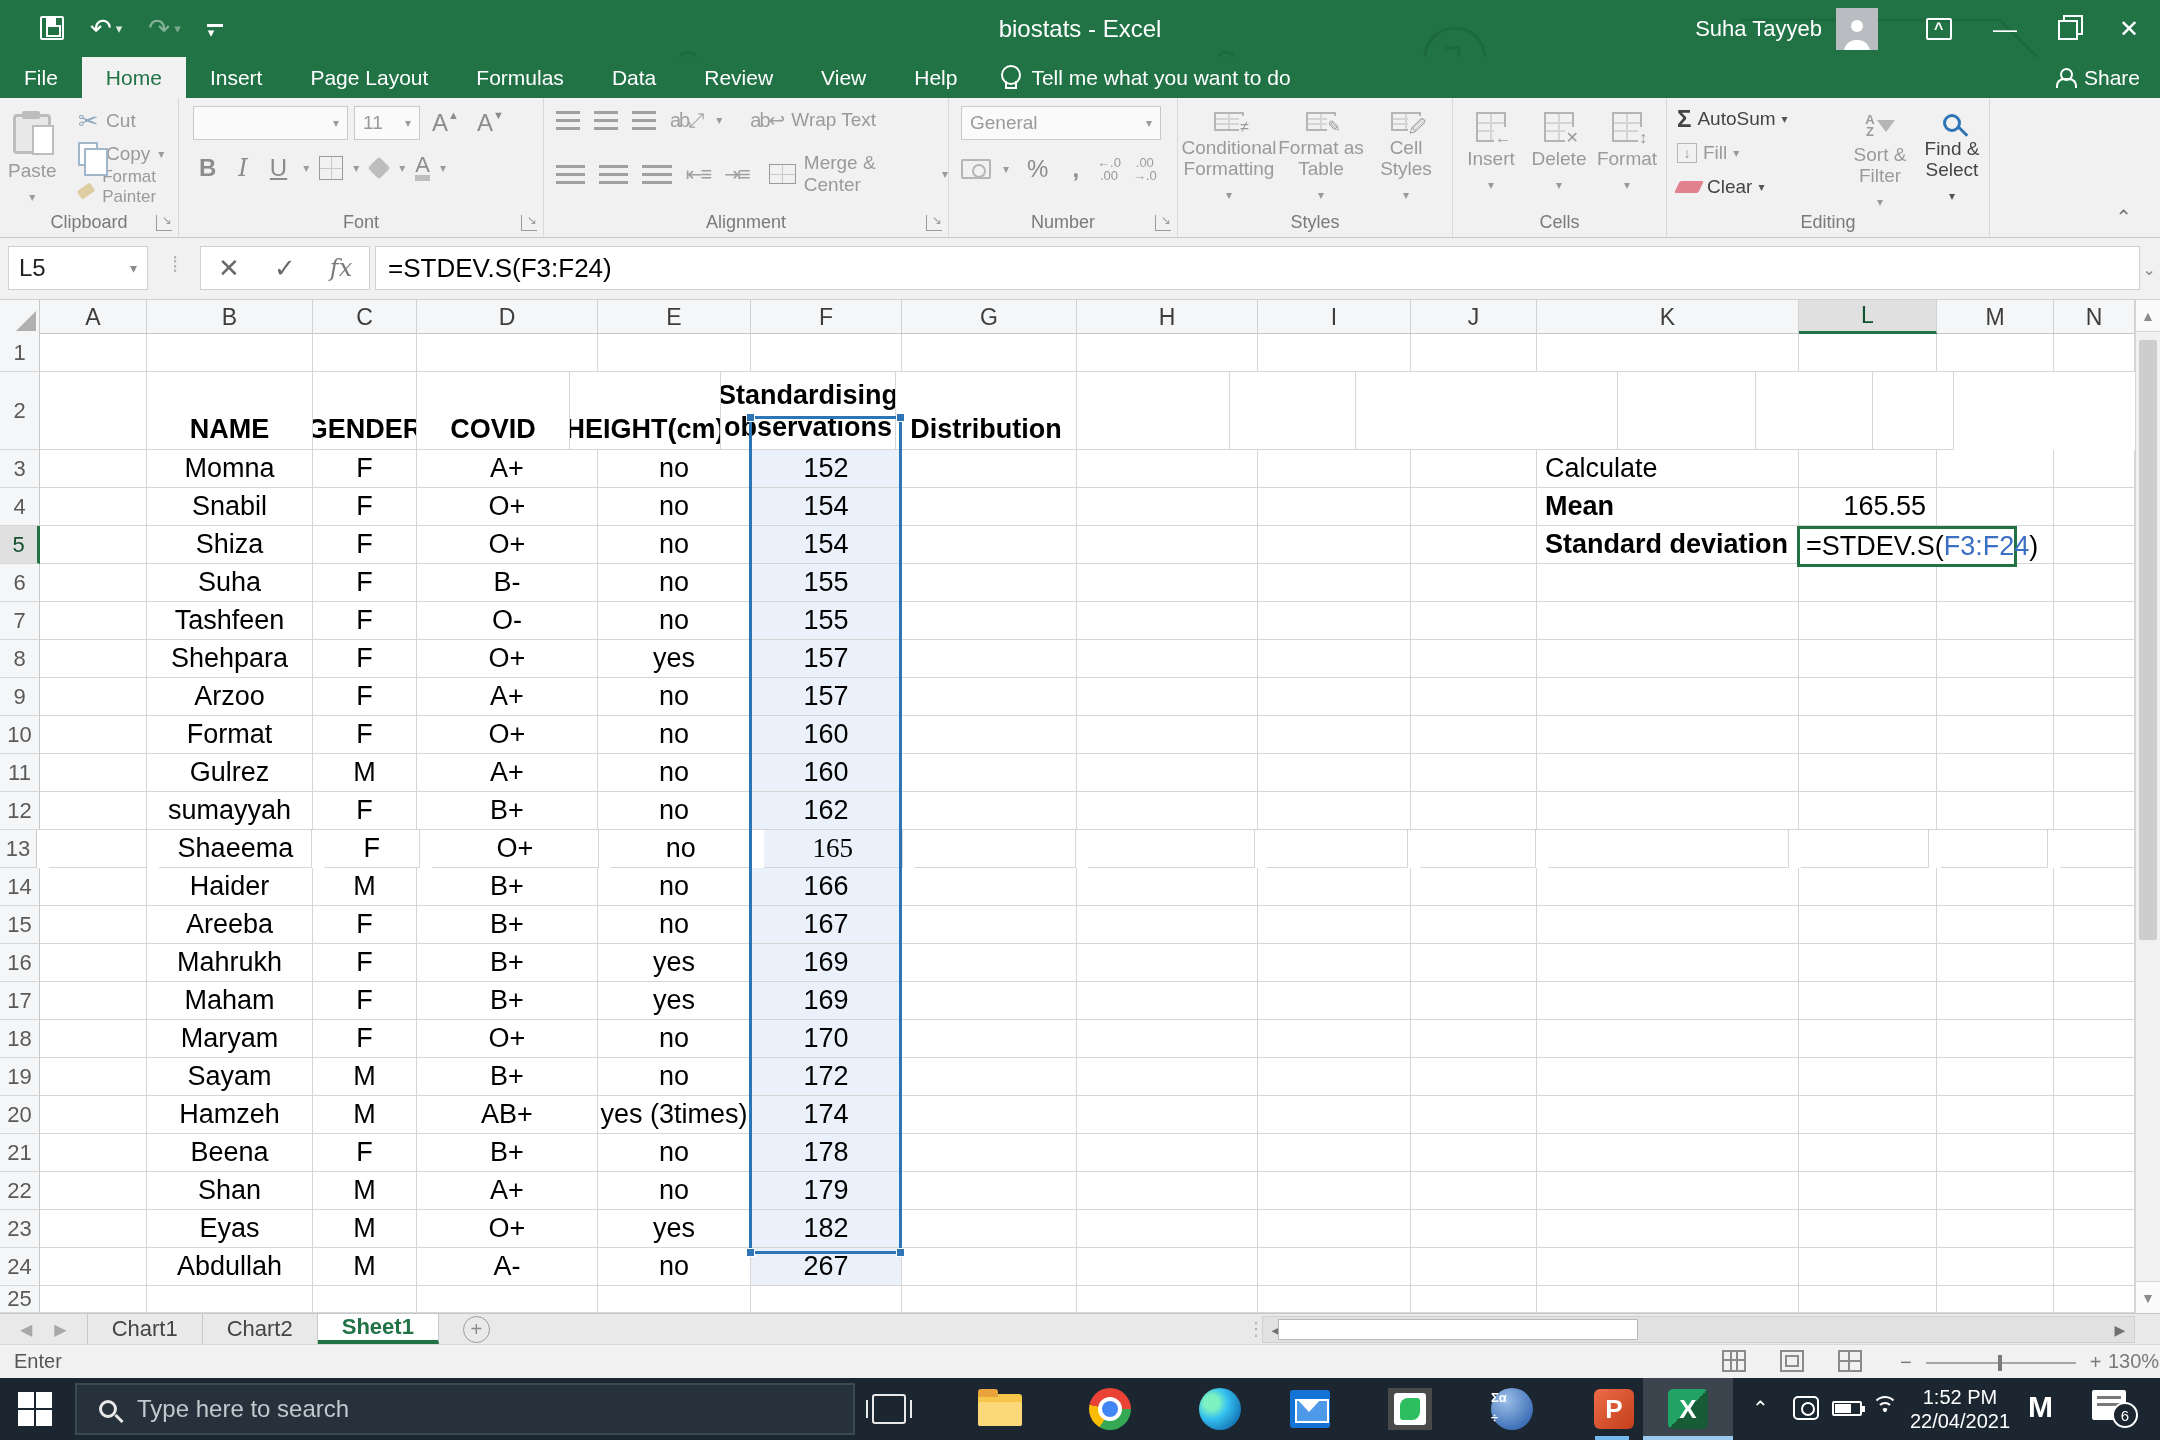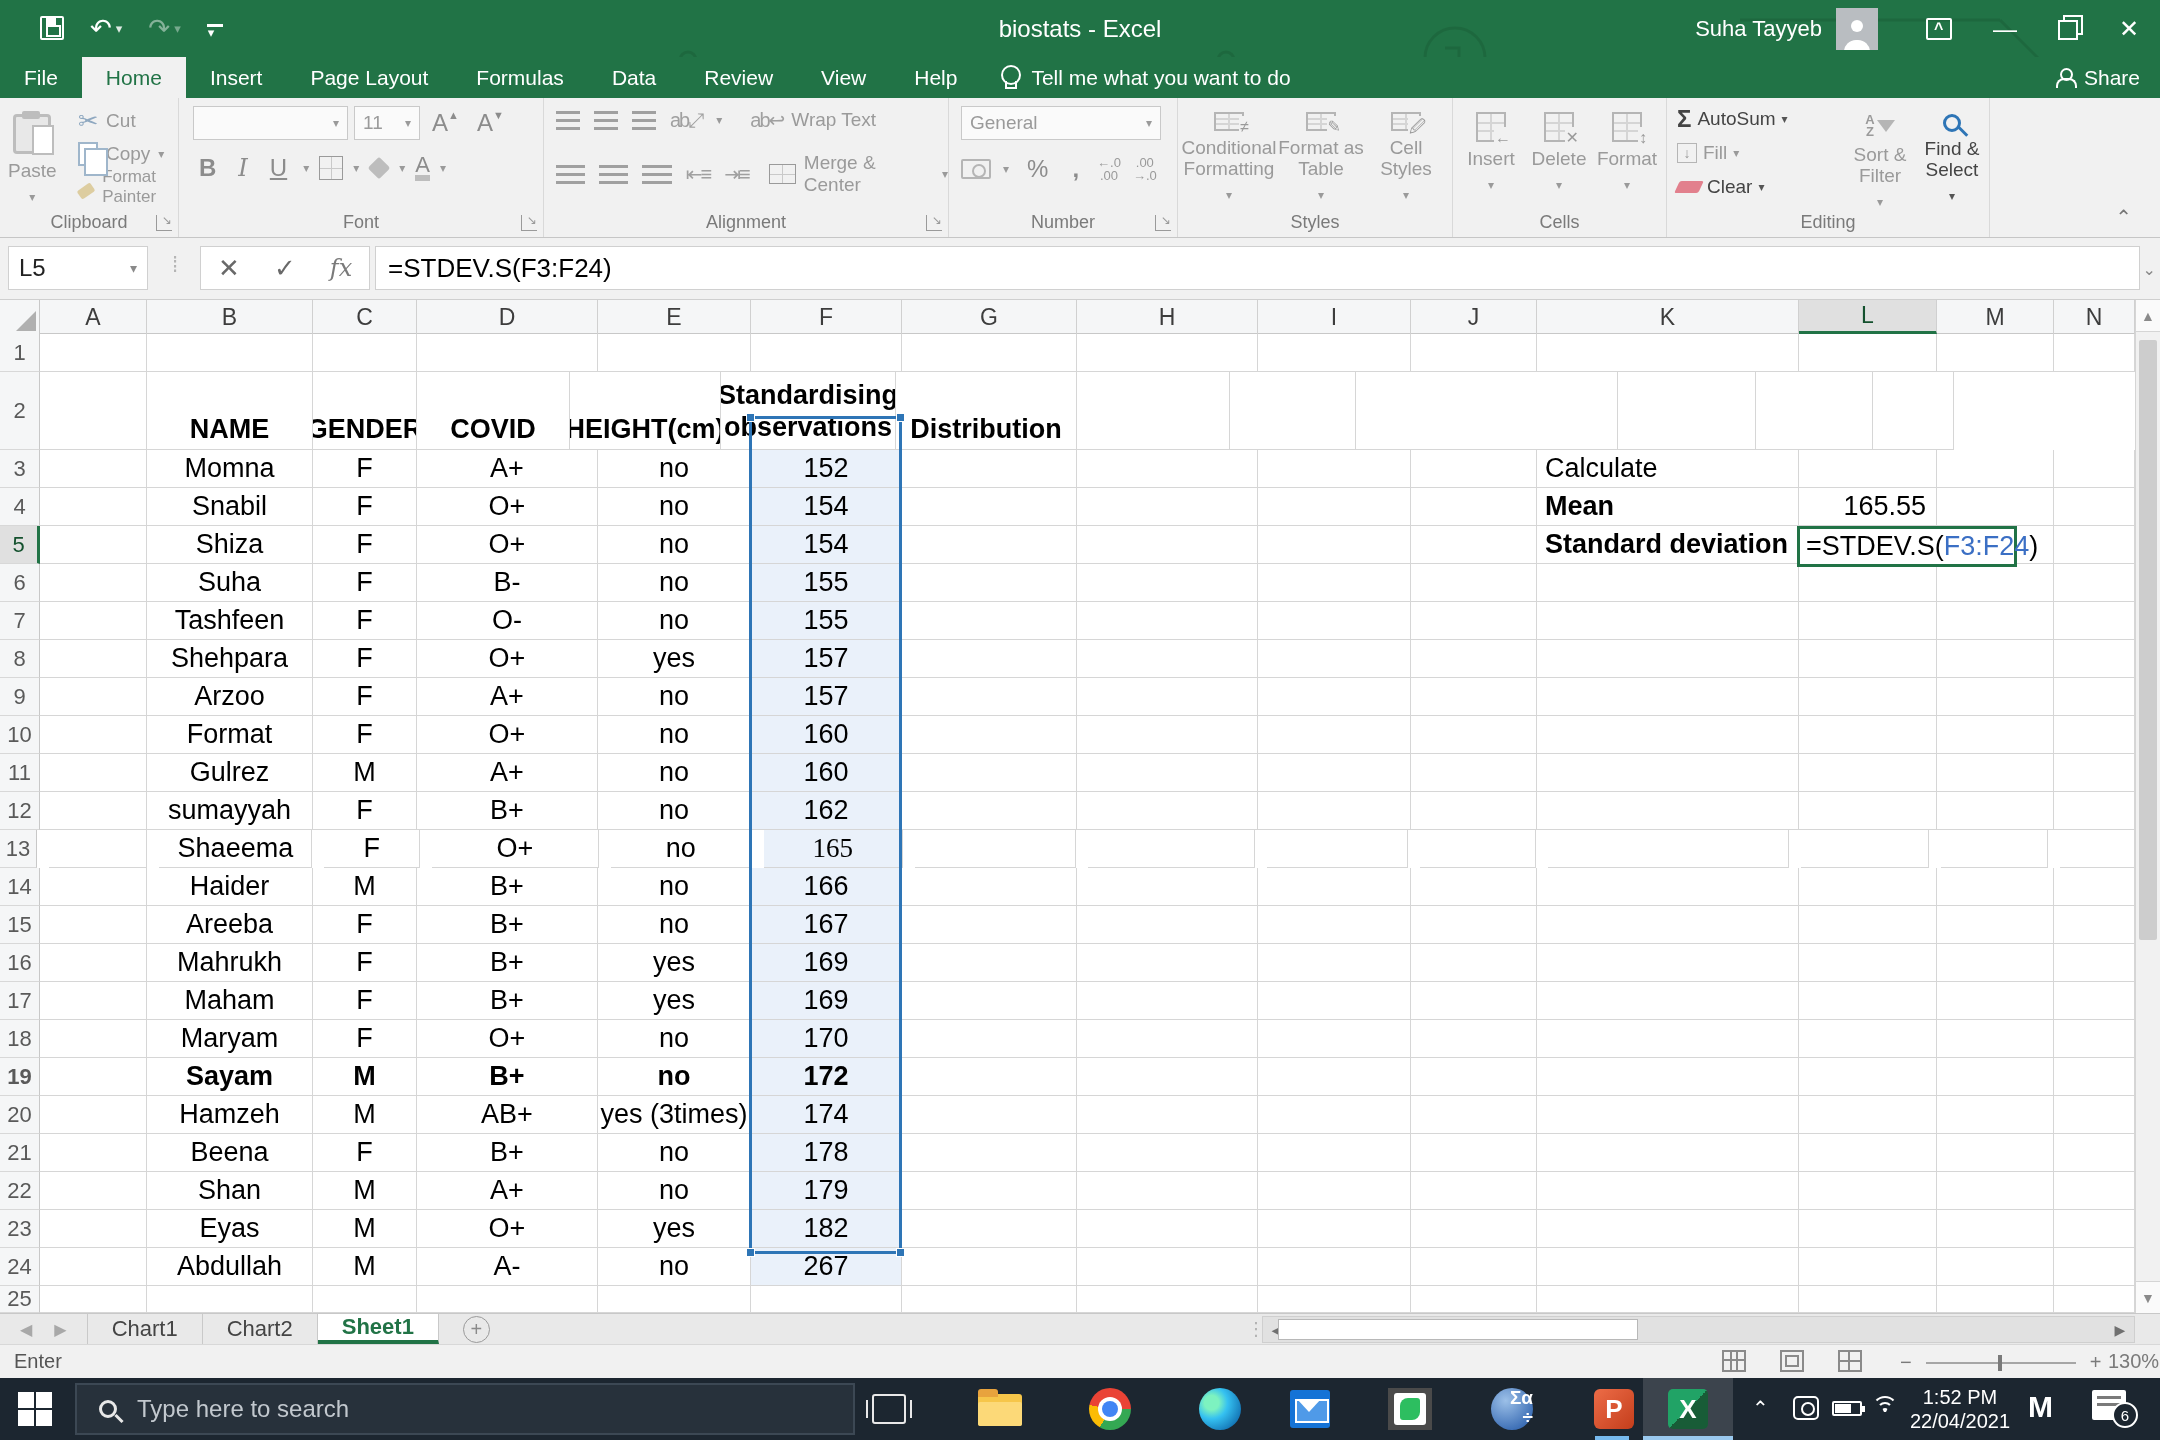--- a/index.html
+++ b/index.html
@@ -176,21 +176,21 @@
   .ic-chrome { position:absolute; left:1px; top:0; width:42px; height:42px; border-radius:50%; background:conic-gradient(#ea4335 0 25%, #34a853 25% 58%, #fbbc05 58% 78%, #ea4335 78%); }
   .ic-chrome:before { content:""; position:absolute; left:9px; top:9px; width:24px; height:24px; border-radius:50%; background:#fff; }
   .ic-chrome:after { content:""; position:absolute; left:13px; top:13px; width:16px; height:16px; border-radius:50%; background:#4285f4; }
   .ic-edge { position:absolute; left:1px; top:0; width:42px; height:42px; border-radius:50%; background:radial-gradient(circle at 30% 35%, #7df2c0 0 18%, #35c1f1 40%, #0a5fa4 90%); }
   .ic-mail { position:absolute; left:2px; top:2px; width:40px; height:38px; background:#1573d6; border-radius:3px; }
   .ic-mail:before { content:""; position:absolute; left:5px; top:9px; width:30px; height:20px; border:2px solid #fff; background:#4f9ae8; }
   .ic-mail:after { content:""; position:absolute; left:7px; top:9px; width:24px; height:13px; background:#fff; clip-path:polygon(0 0,100% 0,50% 100%); }
   .ic-evernote { position:absolute; left:0; top:0; width:44px; height:42px; background:#4a4a4a; display:flex; align-items:center; justify-content:center; }
   .ic-evernote .page { width:32px; height:32px; background:#fff; border-radius:3px; position:relative; }
   .ic-evernote .page:after { content:""; position:absolute; left:6px; top:5px; width:20px; height:22px; background:#2dbe60; border-radius:8px 3px 8px 3px; }
-  .ic-spss { position:absolute; left:1px; top:0; width:42px; height:42px; border-radius:50%; background:radial-gradient(circle at 35% 30%, #9cc0e8, #3d6fb6 75%); color:#fff; text-align:right; font-size:19px; line-height:20px; font-weight:bold; }
+  .ic-spss { position:absolute; left:1px; top:0; width:42px; height:42px; border-radius:50%; background:radial-gradient(circle at 35% 30%, #9cc0e8, #3d6fb6 75%); color:#fff; text-align:left; font-size:13px; line-height:20px; font-weight:bold; }
   .ic-ppt { position:absolute; left:2px; top:1px; width:40px; height:40px; border-radius:6px; background:linear-gradient(135deg,#ed6c47,#c43e1c); color:#fff; font-weight:bold; font-size:26px; display:flex; align-items:center; justify-content:center; }
   .ic-xl { position:absolute; left:2px; top:1px; width:40px; height:40px; border-radius:5px; background:linear-gradient(135deg,#21a366 0 50%,#185c37 50%); color:#fff; font-weight:bold; font-size:26px; display:flex; align-items:center; justify-content:center; }
   .xl-active { position:absolute; left:1643px; top:0; width:90px; height:62px; background:rgba(255,255,255,.14); border-bottom:4px solid #9ac9ee; }
   .ppt-underline { position:absolute; left:1595px; top:58px; width:34px; height:4px; background:#76b9ed; }
   .tr-chev { position:absolute; left:1752px; top:18px; font-size:20px; }
   .ic-rec { position:absolute; left:1793px; top:18px; width:26px; height:24px; border:2px solid #fff; border-radius:5px; }
   .ic-rec:before { content:""; position:absolute; left:6px; top:4px; width:10px; height:10px; border:2px solid #fff; border-radius:50%; }
   .ic-batt { position:absolute; left:1832px; top:23px; width:30px; height:15px; border:2px solid #fff; border-radius:2px; }
   .ic-batt:before { content:""; position:absolute; left:1px; top:1px; width:16px; height:9px; background:#fff; }
   .ic-batt:after { content:""; position:absolute; right:-5px; top:3px; width:3px; height:6px; background:#fff; }
@@ -802,21 +802,21 @@
           <div class="cell fsel" style="width: 151px;">170</div>
           <div class="cell" style="width: 175px;"></div>
           <div class="cell" style="width: 181px;"></div>
           <div class="cell" style="width: 153px;"></div>
           <div class="cell" style="width: 126px;"></div>
           <div class="cell left" style="width: 262px;"></div>
           <div class="cell" style="width: 138px;"></div>
           <div class="cell" style="width: 117px;"></div>
           <div class="cell" style="width: 81px;"></div>
         </div>
-        <div class="grow" style="height: 38px; font-weight: bold;">
+        <div class="grow" style="height: 38px;">
           <div class="rowh">19</div>
           <div class="cell" style="width: 107px;"></div>
           <div class="cell" style="width: 166px;">Sayam</div>
           <div class="cell" style="width: 104px;">M</div>
           <div class="cell" style="width: 181px;">B+</div>
           <div class="cell" style="width: 153px;">no</div>
           <div class="cell fsel" style="width: 151px;">172</div>
           <div class="cell" style="width: 175px;"></div>
           <div class="cell" style="width: 181px;"></div>
           <div class="cell" style="width: 153px;"></div>

